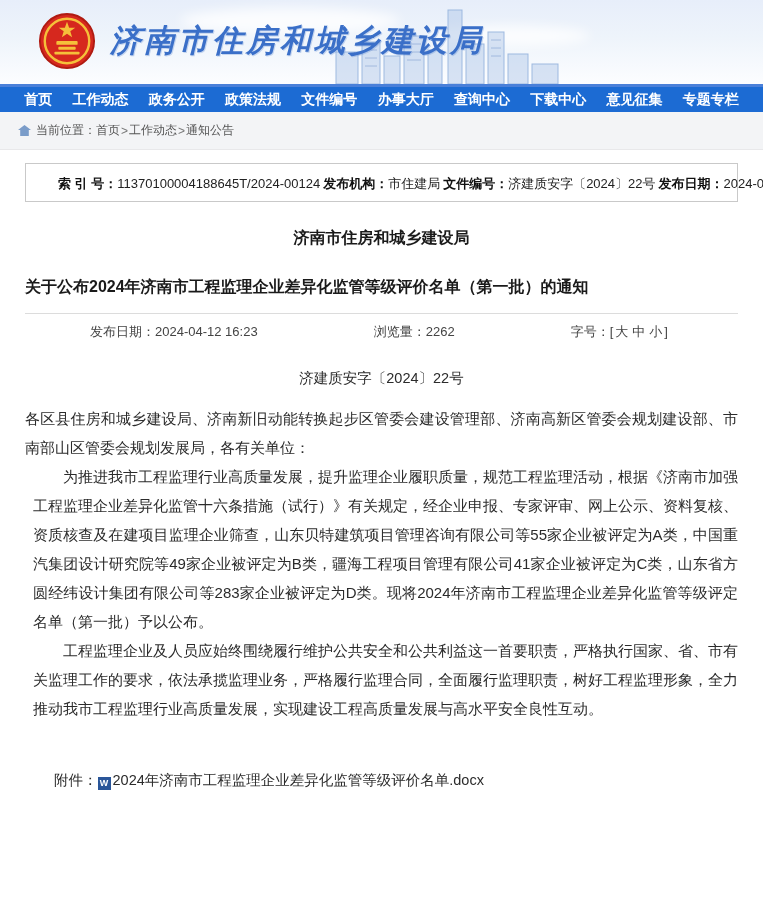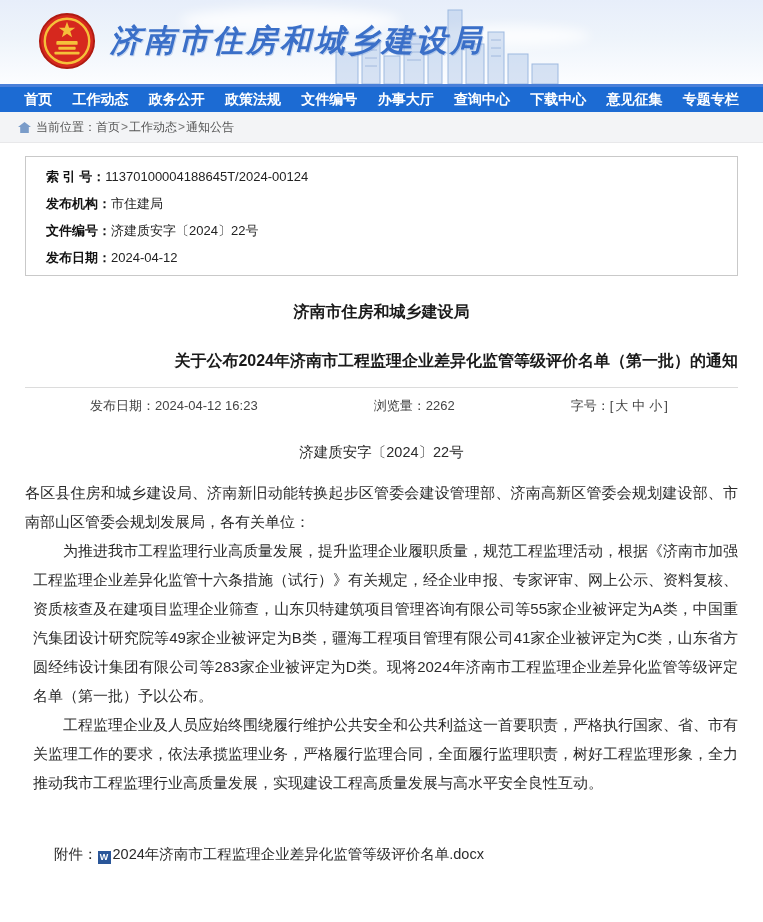--- a/index.html
+++ b/index.html
@@ -20,39 +20,39 @@
     letter-spacing:3px; text-shadow:1px 1px 0 rgba(58,111,200,.25); white-space:nowrap; }
   .skyline { position:absolute; left:330px; bottom:0; width:260px; height:78px; }
 
   
   .main-nav { height:28px; background:#1c6bd3; border-top:3px solid #4a80d9;
     display:flex; align-items:center; justify-content:space-around; padding:0 14px; }
   .main-nav a { color:#fff; font-size:14px; font-weight:bold; text-decoration:none;
     line-height:25px; white-space:nowrap; cursor:pointer; }
 
   
-  .crumb-bar { height:31px; background:#f3f4f6; border-bottom:1px solid #e8e8ea;
+  .crumb-bar { height:38px; background:#f3f4f6; border-bottom:1px solid #e8e8ea;
     display:flex; align-items:center; padding:0 10px; font-size:12px; color:#555; }
   .crumb-icon { width:13px; height:11px; margin:0 5px 0 8px; display:inline-block; }
   .crumb-bar a { color:#555; text-decoration:none; cursor:pointer; }
   .crumb-sep { margin:0 1px; color:#777; }
 
   
   .content { padding:13px 25px 0 25px; color:#2b2b2b; }
 
   .info-box { border:1px solid #c9c9c9; padding:12px 20px 10px 20px; display:flex; font-size:13px; }
-  .info-col { display:flex; flex-direction:column; gap:12px; }
+  .info-col { display:flex; flex-direction:row; gap:3px;margin-left:12px; }
   .info-col.left { width:46%; }
   .info-col.right { flex:1; }
   .info-row { line-height:15px; white-space:nowrap; }
   .info-label { font-weight:bold; color:#111; }
   .info-value { color:#222; }
 
   .org-title { text-align:center; font-size:16px; font-weight:bold; color:#1a1a1a; margin-top:26px; }
-  .doc-title { text-align:right; font-size:16px; font-weight:bold; color:#1a1a1a; margin-top:26px; line-height:24px; }
+  .doc-title { text-align:left; font-size:16px; font-weight:bold; color:#1a1a1a; margin-top:26px; line-height:24px; }
 
   .meta-divider { border:none; border-top:1px solid #dcdcdc; margin:14px 0 0 0; }
   .meta-row { display:flex; justify-content:space-between; padding:9px 70px 0 65px;
     font-size:13px; color:#444; }
   .meta-item { white-space:nowrap; }
   .fontsize-links span.size-link { cursor:pointer; margin:0 2px; }
 
   .doc-number { text-align:center; font-size:14.5px; color:#2b2b2b; margin-top:28px; }
 
   .article-body { margin-top:16px; font-size:15px; line-height:29px; color:#2b2b2b; text-align:justify; }

